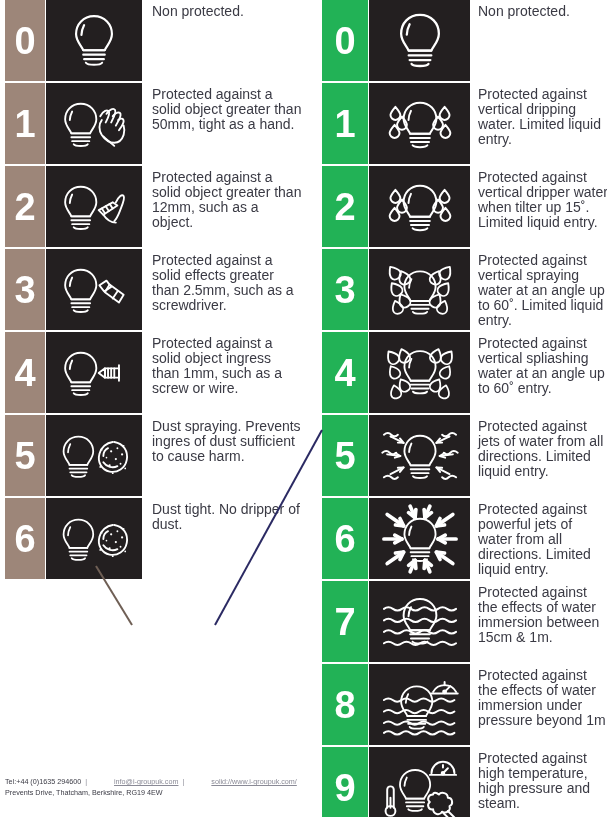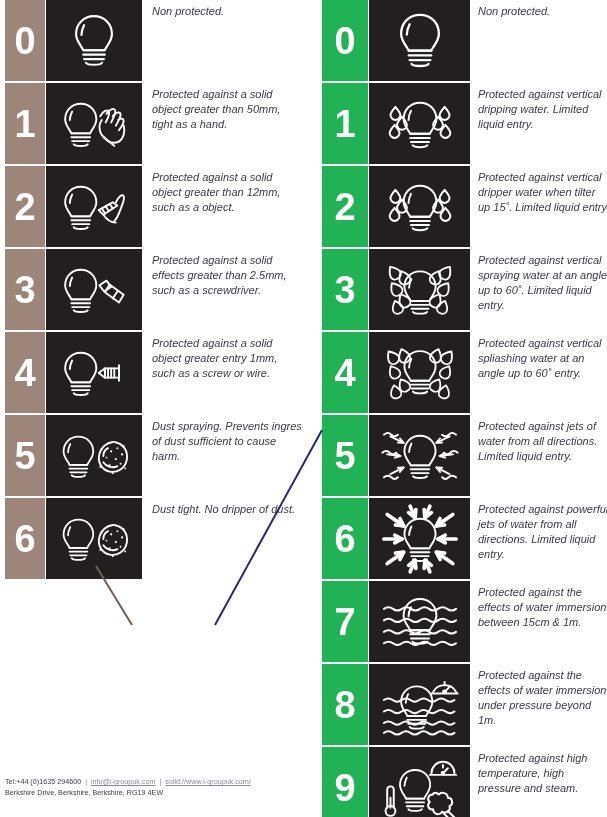--- a/index.html
+++ b/index.html
@@ -24,24 +24,23 @@
     letter-spacing:0;
   }
   .tile{
     position:absolute;top:0;height:81px;
     background:#231f20;
     display:flex;align-items:center;justify-content:center;
   }
   .tile svg{display:block;}
   .desc{
     position:absolute;
-    font-size:11px;line-height:15px;
+    font-size:14px;line-height:15px;
     color:#3a3a44;
     white-space:pre-line;
-    font-style:italic;
   }
 
   
   .col-left .numblk{left:5px;width:40px;background:#9d8679;}
   .col-left .tile{left:46px;width:96px;}
   .col-left .desc{left:152px;width:150px;top:4px;}
 
   
   .col-right .numblk{left:4px;width:46px;background:#22b256;}
   .col-right .tile{left:51px;width:101px;}
@@ -51,21 +50,21 @@
   #ip-summary{position:absolute;left:0;top:615px;width:310px;height:140px;}
 
   #connectors{position:absolute;left:0;top:0;width:607px;height:817px;pointer-events:none;}
 
   
   #footer{
     position:absolute;left:5px;top:777px;width:300px;
     font-size:7.2px;line-height:10.5px;color:#3a3a44;
   }
   #footer .bold{font-weight:400;}
-  #footer a{color:#8a8a96;text-decoration:underline;}
+  #footer a{color:#8a8a96;text-decoration:underline;margin-left:23px;}
   #footer .sep{color:#8a8a96;}
   .ftr-line{white-space:nowrap;}
 </style>
 </head>
 <body>
 
 <div class="col col-left" id="col-solids">
     <div class="row" style="top:0px;">
     <div class="numblk">0</div>
     <div class="tile">
@@ -147,21 +146,21 @@
     <path d="M-12,12 L12,12 M-12,17 L12,17 M-11,22 L11,22 M-9,26 C-7,29 7,29 9,26"></path>
   </g>
           <g fill="none" stroke="#ffffff" stroke-width="2.4" stroke-linecap="round" stroke-linejoin="round">
             <path d="M56,50 L64,44 L64,56 Z"></path>
       <path d="M64,44 L82,44 L82,56 L64,56 Z"></path>
       <path d="M68,44 L68,56 M72,44 L72,56 M76,44 L76,56"></path>
       <path d="M82,40 L82,60"></path>
           </g>
         </svg>
     </div>
-    <div class="desc">Protected against a solid object greater entry 1mm, such as a screw or wire.</div>
+    <div class="desc">Protected against a solid object ingress than 1mm, such as a screw or wire.</div>
   </div>
     <div class="row" style="top:415px;">
     <div class="numblk">5</div>
     <div class="tile">
       <svg width="78" height="78" viewBox="0 0 100 100">
           <g transform="translate(30,50) scale(0.95)" fill="none" stroke="#ffffff" stroke-width="2.4" stroke-linecap="round" stroke-linejoin="round">
     <path d="M0,-26 C12,-26 20,-17 20,-6 C20,2 14,7 12,12 L-12,12 C-14,7 -20,2 -20,-6 C-20,-17 -12,-26 0,-26 Z"></path>
     <path d="M-11,-16 C-13,-12 -14,-8 -14,-5"></path>
     <path d="M-12,12 L12,12 M-12,17 L12,17 M-11,22 L11,22 M-9,26 C-7,29 7,29 9,26"></path>
   </g>
@@ -569,14 +568,14 @@
   
   
   
   
   
   
 </div>
 
 <div id="footer">
   <div class="ftr-line"><span class="bold">Tel:+44 (0)1635 294600</span><span class="sep">&nbsp;&nbsp;</span><span class="sep bold">|</span><span class="sep">&nbsp;&nbsp;</span><a href="#">info@i-groupuk.com</a><span class="sep">&nbsp;&nbsp;</span><span class="sep bold">|</span><span class="sep">&nbsp;&nbsp;</span><a href="#">solid://www.i-groupuk.com/</a></div>
-  <div class="ftr-line">Berkshire Drive, Berkshire, Berkshire, RG19 4EW</div>
+  <div class="ftr-line">Prevents Drive, Thatcham, Berkshire, RG19 4EW</div>
 </div>
 
 </body></html>

